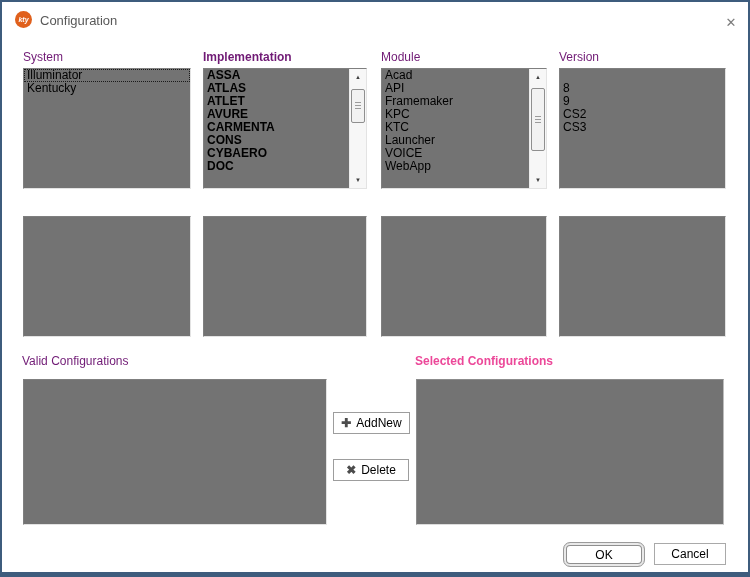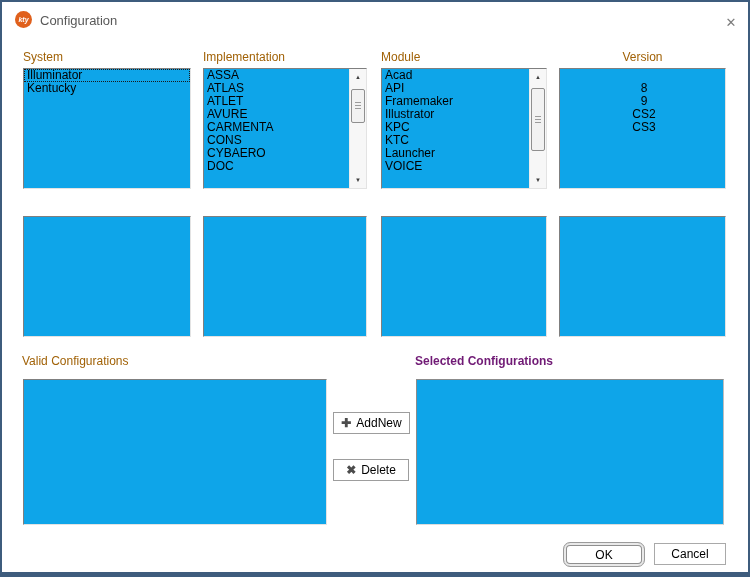--- a/index.html
+++ b/index.html
@@ -19,37 +19,37 @@
     display:flex; align-items:center; justify-content:center; font-style:italic;
   }
   .title { position:absolute; left:38px; top:11px; font-size:13px; color:#585858; }
   .close-btn {
     position:absolute; left:718px; top:9px; width:22px; height:22px;
     display:flex; align-items:center; justify-content:center;
     color:#7c7c7c; font-size:13px; cursor:default;
   }
 
   
-  .lbl { position:absolute; font-size:12px; color:#a16207; white-space:nowrap; }
-  .lbl.bold { font-weight:bold; color:#701a75; }
+  .lbl { position:absolute; font-size:12px; color:#701a75; white-space:nowrap; }
+  .lbl.bold { font-weight:bold; color:#ec4899; }
 
   
   .lb {
-    position:absolute; background:#0ea5e9; overflow:hidden;
+    position:absolute; background:#737373; overflow:hidden;
     border:1px solid; border-color:#7f7f7f #e3e3e3 #e3e3e3 #7f7f7f;
   }
   .li { height:13px; line-height:13px; font-size:12px; color:#000;
         padding-left:3px; white-space:nowrap; overflow:hidden; }
   .li.sel { outline:1px dotted #1a1a1a; outline-offset:-1px; }
 
   
   .c0 { left:21px;  width:168px; }
-  .c1 { left:201px; width:164px; }
+  .c1 { left:201px; width:164px;font-weight:bold; }
   .c2 { left:379px; width:166px; }
-  .c3 { left:557px; width:167px;text-align:center; }
+  .c3 { left:557px; width:167px; }
   .row1 { top:66px;  height:121px; }
   .row2 { top:214px; height:121px; }
   .lbl-row1 { top:48px; }
 
   .has-sb .li { margin-right:17px; }
 
   
   .sb { position:absolute; top:0; right:0; bottom:0; width:17px;
         background:#f7f7f7; border-left:1px solid #ececec; }
   .sb-btn { position:absolute; left:0; width:16px; height:16px;
@@ -128,25 +128,25 @@
 
   <div class="lb row1 c2 has-sb">
     <div class="sb">
       <div class="sb-btn sb-up">▲</div>
       <div class="sb-thumb th-mod"></div>
       <div class="sb-btn sb-down">▼</div>
     </div>
   <div class="li">Acad</div>
       <div class="li">API</div>
       <div class="li">Framemaker</div>
-      <div class="li">Illustrator</div>
       <div class="li">KPC</div>
       <div class="li">KTC</div>
       <div class="li">Launcher</div>
       <div class="li">VOICE</div>
+      <div class="li">WebApp</div>
     </div>
 
   <div class="lb row1 c3">
       <div class="li"></div>
       <div class="li">8</div>
       <div class="li">9</div>
       <div class="li">CS2</div>
       <div class="li">CS3</div>
     </div>
 

